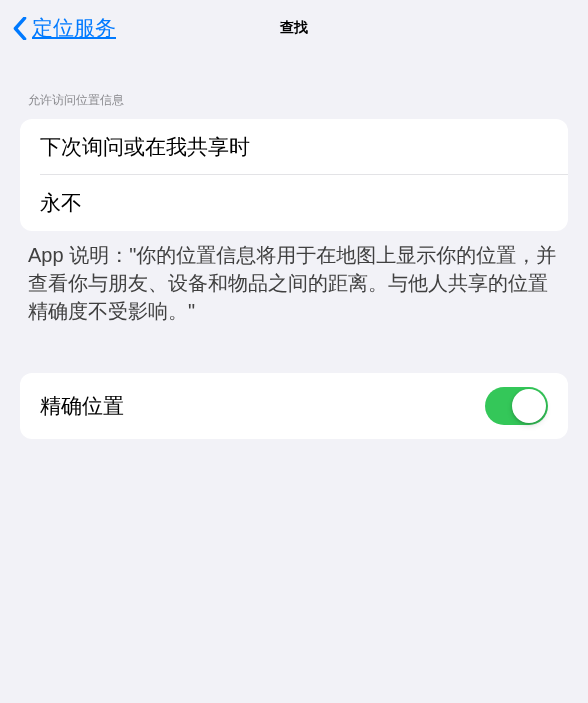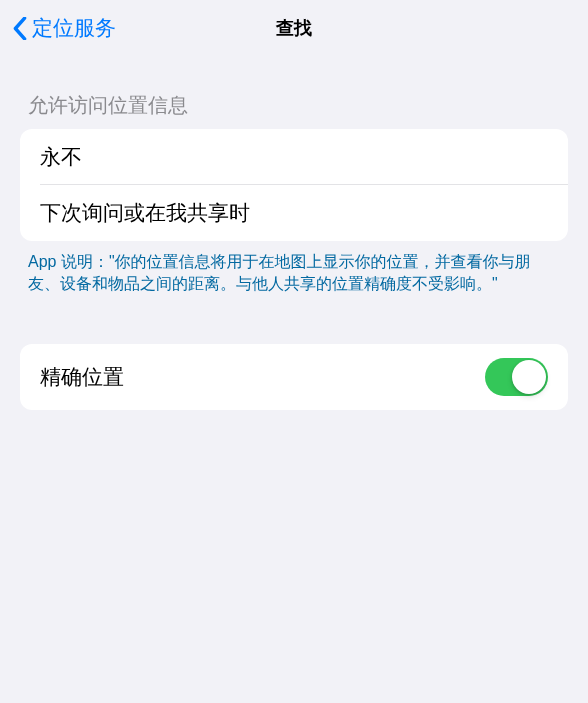--- a/index.html
+++ b/index.html
@@ -24,46 +24,47 @@
     }
     .back-button {
       display: flex;
       align-items: center;
       color: #007aff;
       font-size: 21px;
       cursor: pointer;
       padding: 4px 2px;
       border: none;
       background: none;
+      text-decoration: underline;
     }
     .back-chevron {
       width: 20px;
       height: 28px;
       display: flex;
       align-items: center;
       justify-content: center;
       margin-right: 2px;
     }
     .back-chevron svg {
       width: 14px;
       height: 23px;
     }
     .nav-title {
       position: absolute;
       left: 50%;
       transform: translateX(-50%);
-      font-size: 18px;
+      font-size: 14px;
       font-weight: 600;
       color: #000;
     }
     .content {
       padding-top: 36px;
     }
     .section-header {
-      font-size: 20px;
+      font-size: 12px;
       color: #8a8a8e;
       padding: 0 28px 10px 28px;
     }
     .list-group {
       background: #fff;
       border-radius: 12px;
       margin: 0 20px;
       overflow: hidden;
     }
     .list-row {
@@ -92,22 +93,22 @@
       height: 22px;
       display: flex;
       align-items: center;
       justify-content: center;
     }
     .checkmark svg {
       width: 20px;
       height: 20px;
     }
     .section-footer {
-      font-size: 16px;
-      color: #0369a1;
+      font-size: 20px;
+      color: #404040;
       padding: 10px 28px 0 28px;
       line-height: 1.4;
     }
     .spacer {
       height: 48px;
     }
     .toggle-row {
       cursor: default;
     }
     .switch {
@@ -143,24 +144,24 @@
   </button>
   <div class="nav-title">查找</div>
 </div>
 
 <div class="content">
 
   <div class="section-header">允许访问位置信息</div>
 
   <div class="list-group">
     <div class="list-row">
-      <span>永不</span>
+      <span>下次询问或在我共享时</span>
     </div>
     <div class="list-row">
-      <span>下次询问或在我共享时</span>
+      <span>永不</span>
     </div>
   </div>
 
   <div class="section-footer">App 说明："你的位置信息将用于在地图上显示你的位置，并查看你与朋友、设备和物品之间的距离。与他人共享的位置精确度不受影响。"</div>
 
   <div class="spacer"></div>
 
   <div class="list-group">
     <div class="list-row toggle-row">
       <span>精确位置</span>

